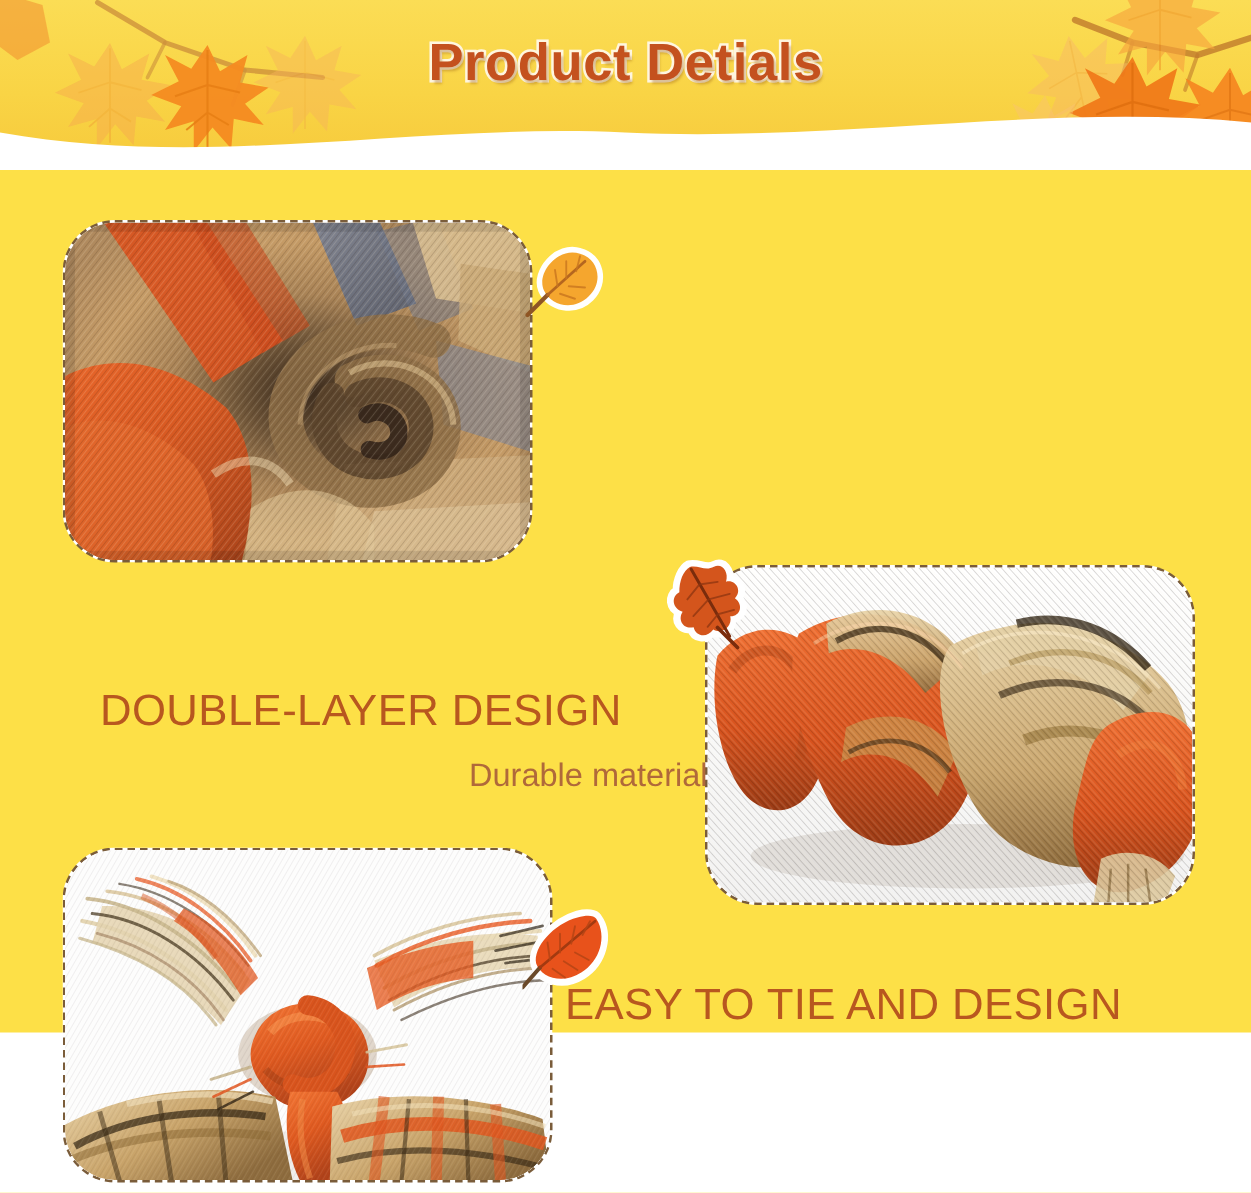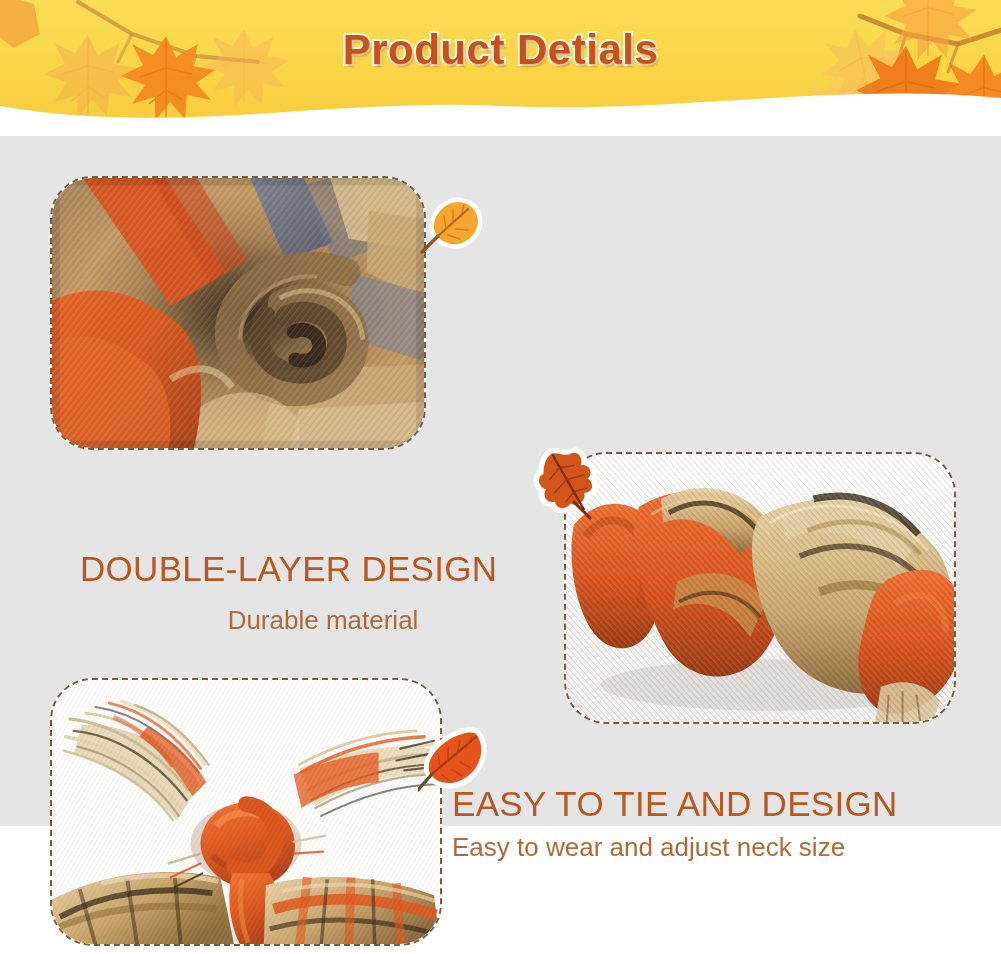--- a/index.html
+++ b/index.html
@@ -8,21 +8,21 @@
   html, body {
     width:1001px; height:954px;
     background:#ffffff;
     font-family:"Liberation Sans", sans-serif;
     overflow:hidden;
   }
 
   #page {
     position:relative;
     width:1001px; height:826px;
-    background:#e5e5e5;
+    background:#fde047;
   }
 
   
   #header {
     position:absolute;
     left:0; top:0;
     width:1001px; height:136px;
     overflow:hidden;
   }
   #header-bg {
@@ -83,21 +83,21 @@
     font-size:26px;
     line-height:1.32;
     font-weight:normal;
   }
 
   #text-fabric { left:458px; top:240px; width:520px; }
   #text-fabric .subtext { margin-top:8px; }
 
   #text-layer  { left:80px;  top:508px; width:486px; text-align:right;margin-top:39px; }
   #text-layer .headline { text-align:left; }
-  #text-layer .subtext { margin-top:12px;text-align:center; }
+  #text-layer .subtext { margin-top:12px; }
 
   #text-tie    { left:452px; top:782px; width:540px; }
   #text-tie .subtext { margin-top:4px; }
 
   
   .leaf-badge {
     position:absolute;
     z-index:6;
     pointer-events:none;
   }
@@ -514,18 +514,15 @@
       <path d="M59,9 C68,23 62,43 47,52 C32,62 15,56 11,45 C8,32 25,13 44,8 C51,6 57,6 59,9 Z" fill="#E8521B"></path>
       <path d="M14,48 L0,64" stroke="#6B4A2A" stroke-width="3.2" stroke-linecap="round"></path>
       <path d="M14,48 L58,11" stroke="#A33A10" stroke-width="2.2" stroke-linecap="round"></path>
       <path d="M22,42 L20,28 M30,36 L30,21 M39,29 L42,15 M48,22 L54,11
                M24,49 L34,56 M33,43 L44,50 M42,36 L53,42" stroke="#B64515" stroke-width="1.5" opacity="0.85" stroke-linecap="round"></path>
     </svg>
   </div>
 
   <div class="feature-text" id="text-tie">
     <div class="headline">EASY TO TIE AND DESIGN</div>
-    <div class="subtext">
-      <div>Easy to wear and adjust neck size</div>
-    </div>
   </div>
 
 </div>
 
 </body></html>

